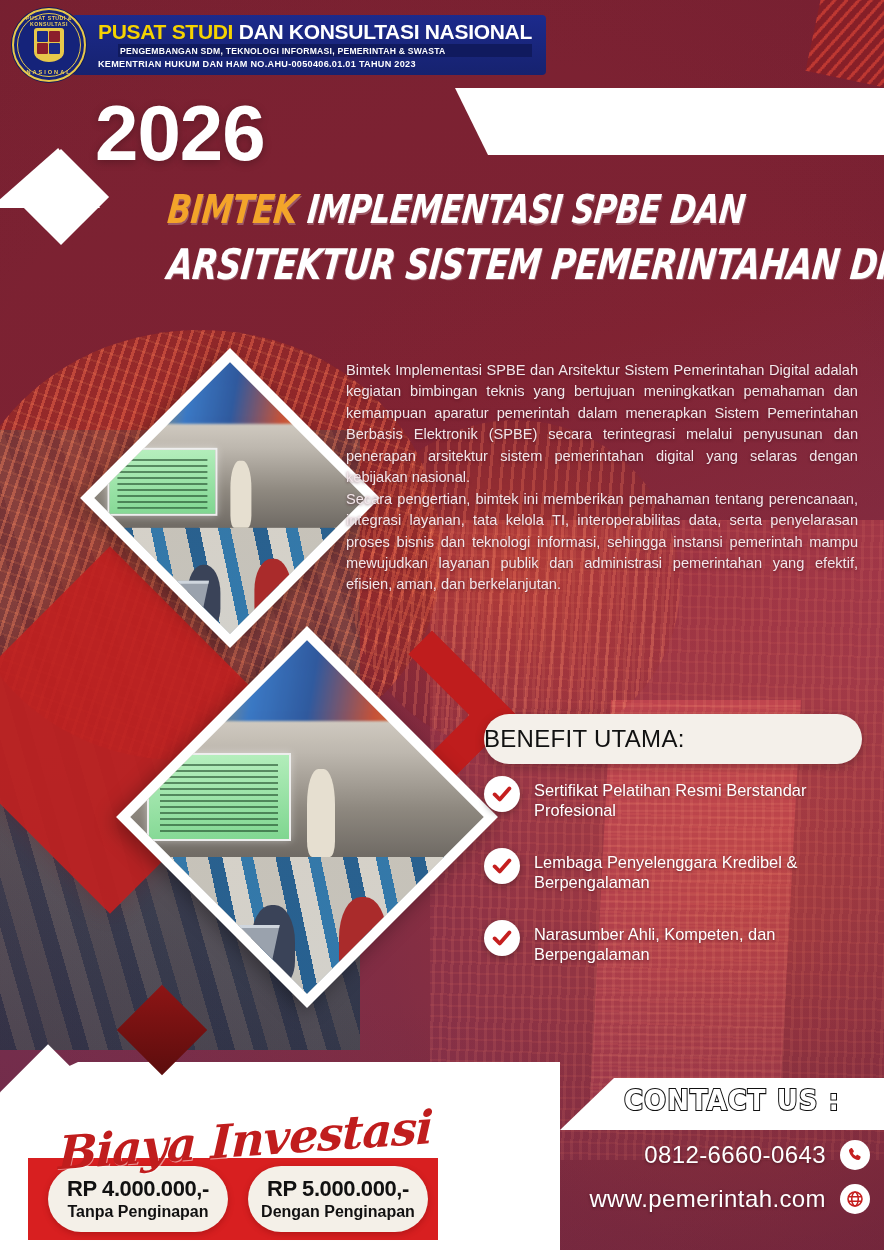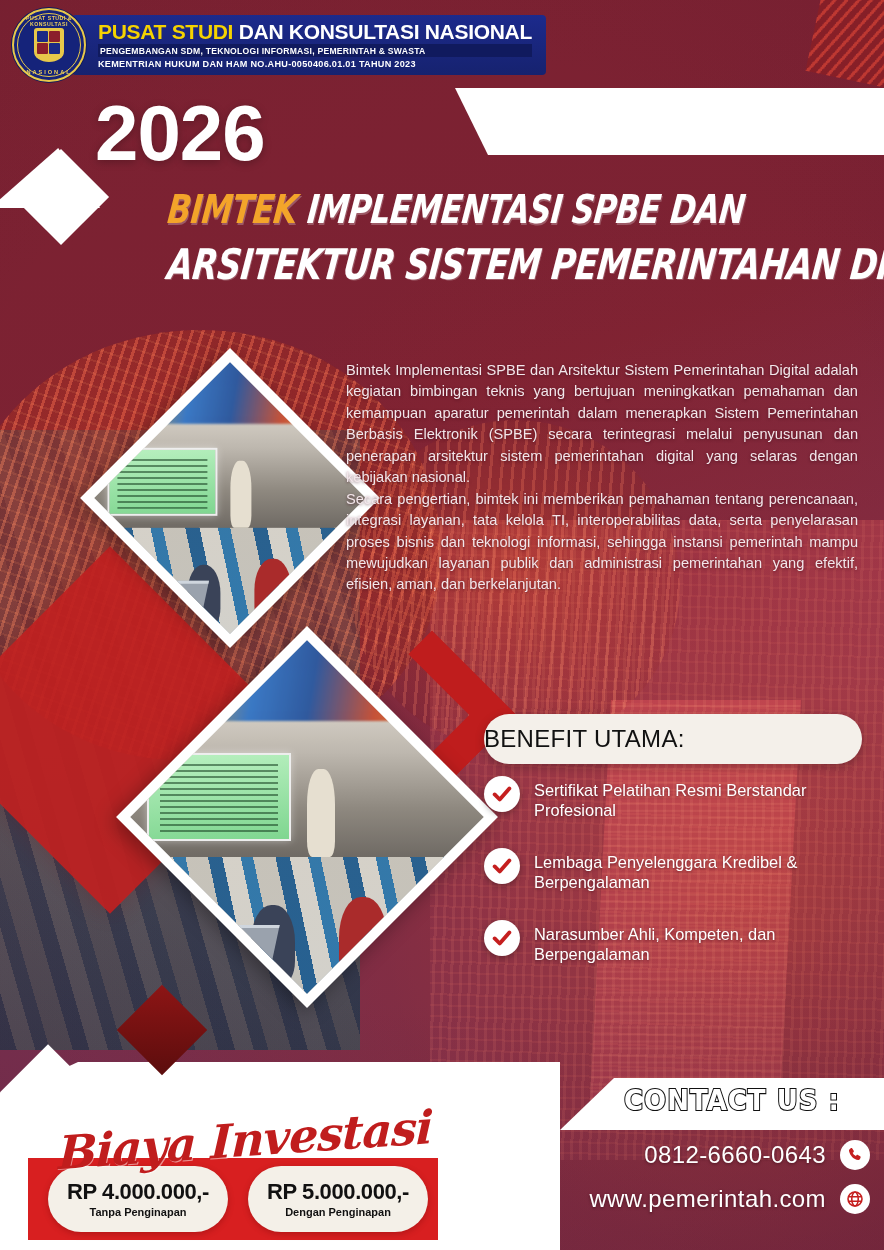--- a/index.html
+++ b/index.html
@@ -107,21 +107,21 @@
     background:linear-gradient(180deg,#1c2a8c,#16226f);
     padding:6px 14px 6px 26px;
     border-radius:4px;
     flex:1 1 auto;
   }
   .logo-line1{ font-size:21px; font-weight:bold; line-height:1.04; white-space:nowrap; letter-spacing:-.3px; }
   .logo-line1 .y{ color:#f5d300; }
   .logo-line1 .w{ color:#ffffff; }
   .logo-line2{
     background:#101a5e; color:#fff; font-size:8.6px; font-weight:bold;
-    letter-spacing:.25px; padding:1.5px 2px; margin-top:2px; white-space:nowrap;
+    letter-spacing:.25px; padding:1.5px 2px; margin-top:2px; white-space:nowrap;margin-left:20px;
   }
   .logo-line3{ color:#fff; font-size:9.1px; font-weight:bold; letter-spacing:.3px; margin-top:2px; white-space:nowrap; }
 
   
   .wt-banner{
     position:absolute; left:455px; top:88px; width:429px; height:67px;
     background:#ffffff; z-index:12;
     clip-path:polygon(0 0, 100% 0, 100% 100%, 33px 100%);
   }
   .wt-tri-left{
@@ -347,21 +347,21 @@
   }
   .price-badge{
     position:absolute; z-index:26; height:66px;
     background:#f4f0e8; border-radius:34px;
     display:flex; flex-direction:column; align-items:center; justify-content:center;
     box-shadow:0 2px 6px rgba(90,0,0,.3);
   }
   .pb1{ left:48px; top:1166px; width:180px; }
   .pb2{ left:248px; top:1166px; width:180px; }
   .price-amount{ font-size:22px; font-weight:bold; color:#111; letter-spacing:-.4px; line-height:1.05; }
-  .price-note{ font-size:11px; font-weight:bold; color:#111; margin-top:3px; }
+  .price-note{ font-size:16px; font-weight:bold; color:#111; margin-top:3px; }
 
   
   .bottom-sliver{
     position:absolute; left:0; bottom:0; width:560px; height:8px;
     background:#cfcfcf; z-index:40; opacity:.0;
   }
 </style>
 </head>
 <body>
 

